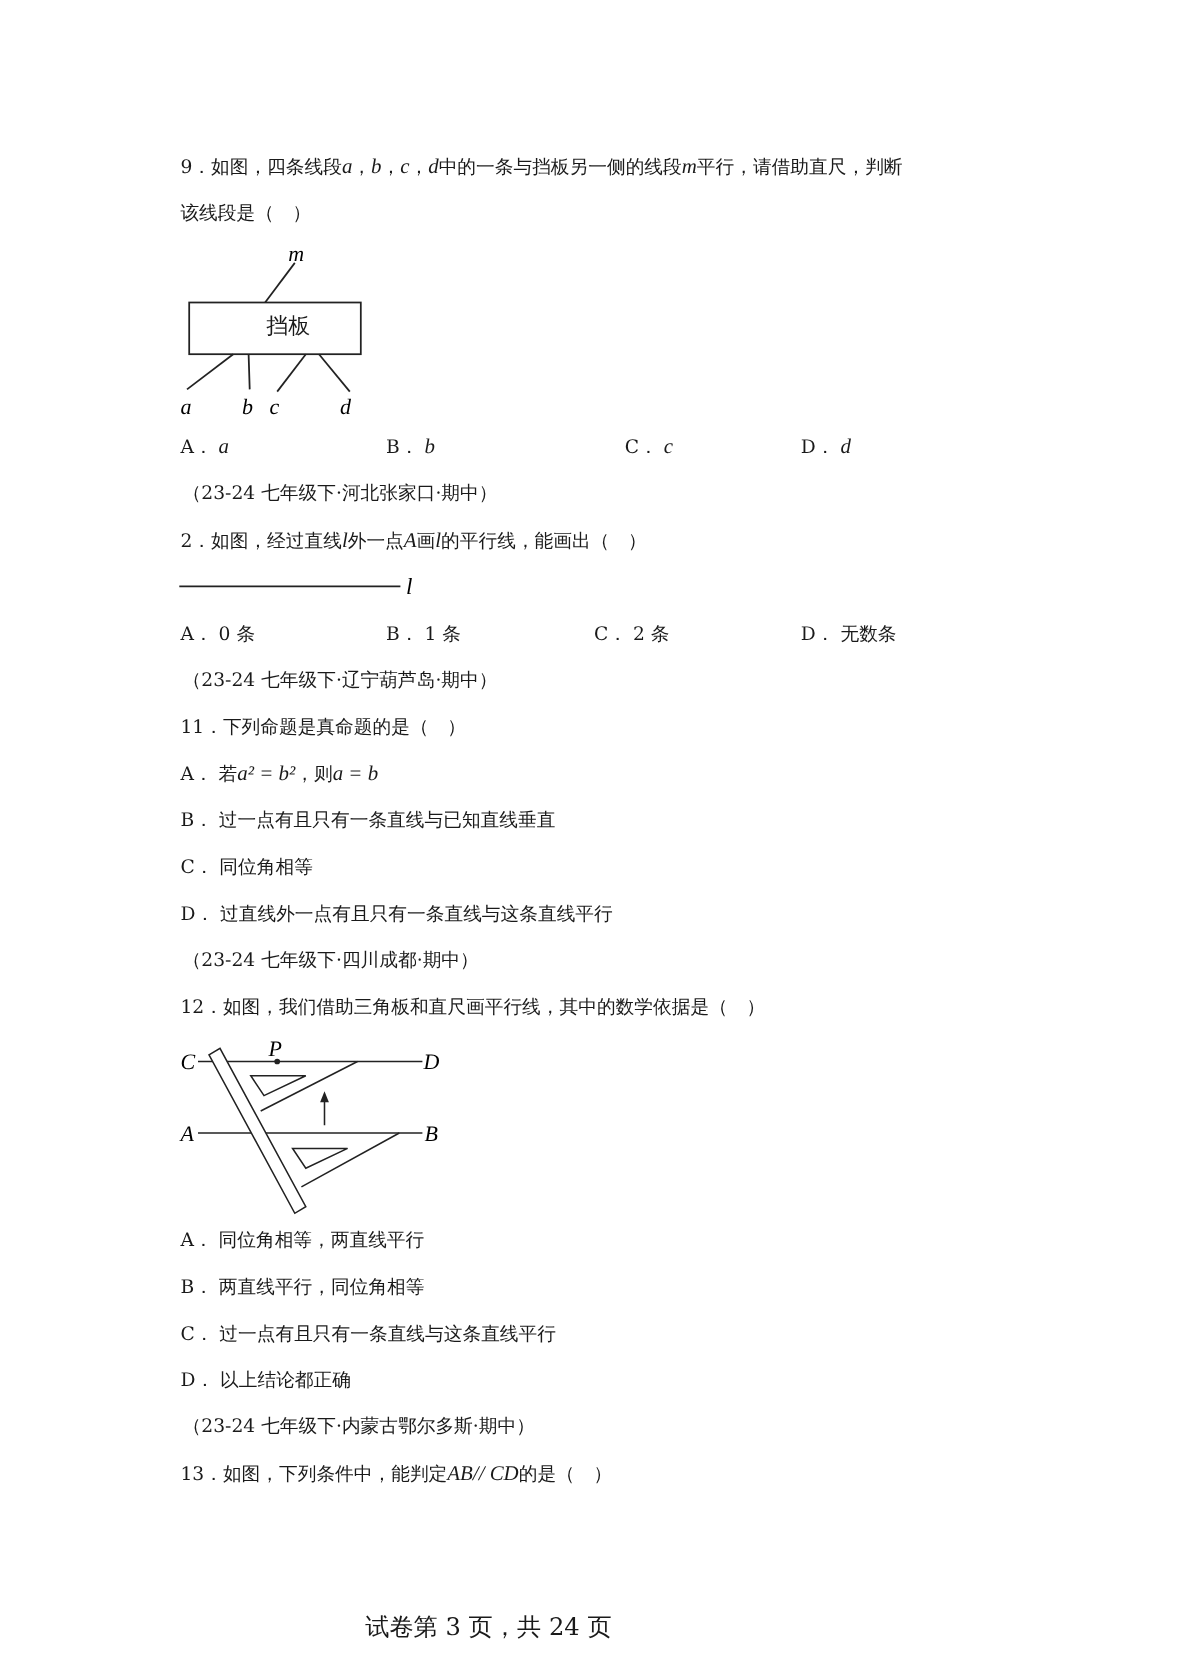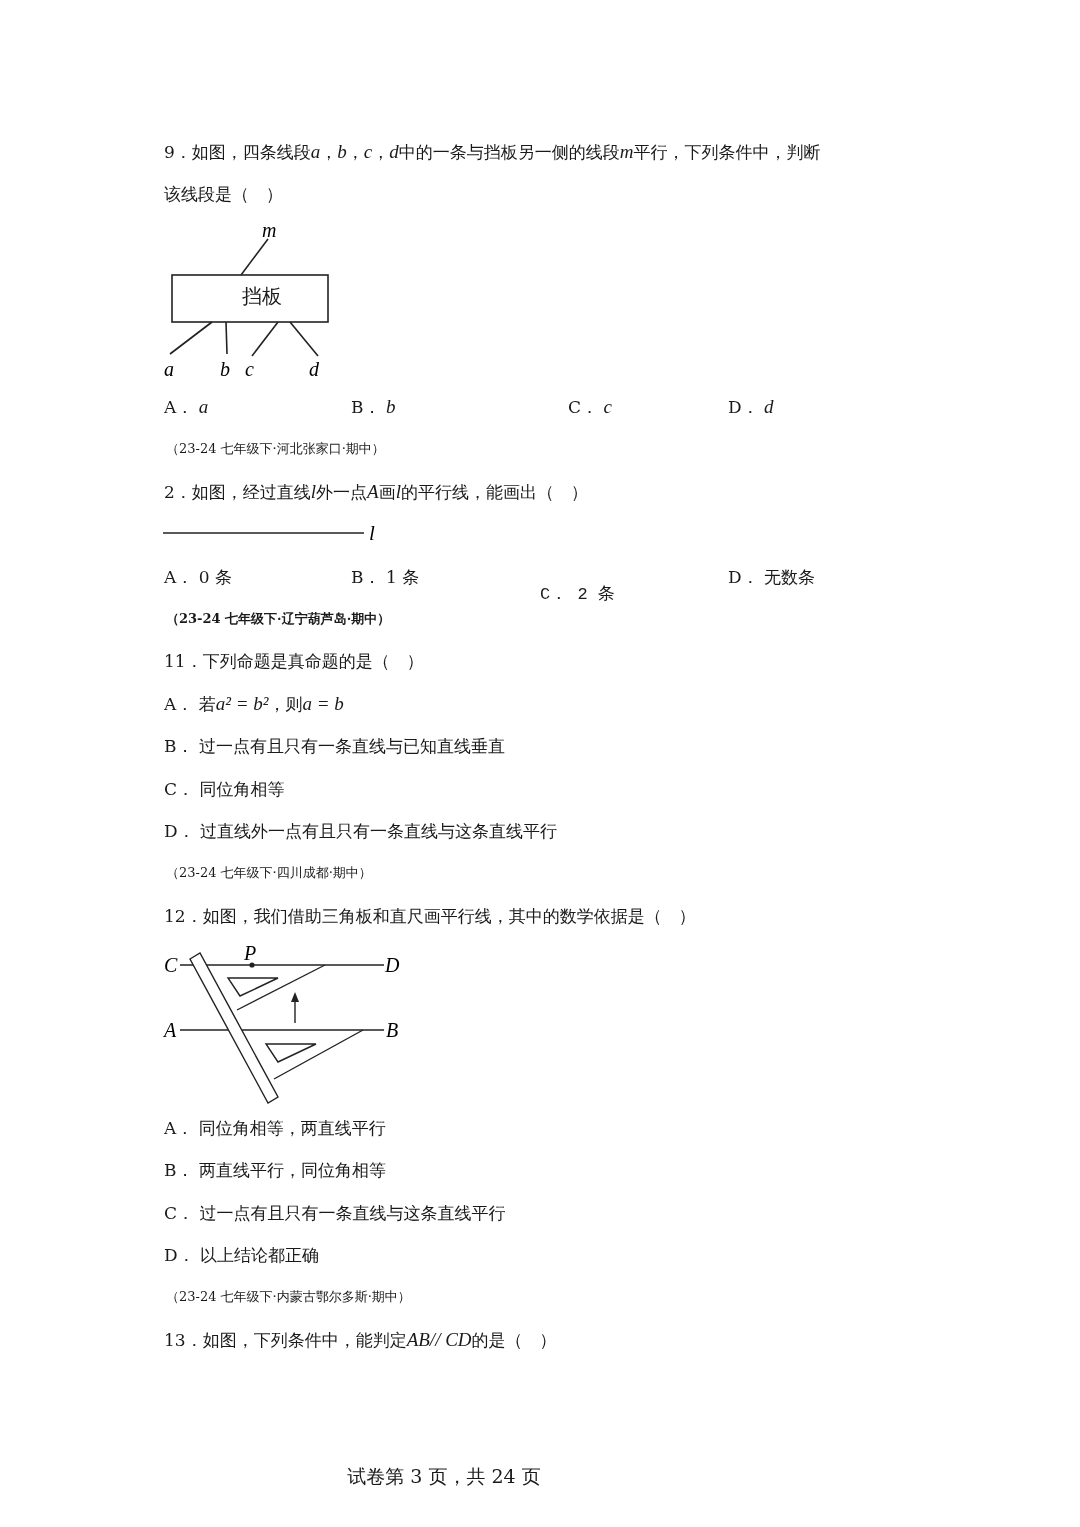--- a/index.html
+++ b/index.html
@@ -3,31 +3,31 @@
 <meta charset="utf-8">
 <style>
   html, body { margin: 0; padding: 0; background: #ffffff; }
   body {
     width: 1080px; height: 1527px; position: relative; overflow: hidden;
     font-family: "DejaVu Serif", "Liberation Serif", serif;
     color: #1a1a1a; font-size: 17px;
   }
   .line { position: absolute; left: 164px; white-space: nowrap; line-height: 24px; }
   .opt { position: absolute; white-space: nowrap; line-height: 24px; }
-  .src { position: absolute; left: 166px; white-space: nowrap; line-height: 24px; font-size: 13px; }
+  .src { position: absolute; left: 166px; white-space: nowrap; line-height: 24px; font-size: 17px; }
   i.v { font-family: "Liberation Serif", serif; font-style: italic; font-size: 19px; }
   .fig { position: absolute; }
-  .footer { position: absolute; left: 0; width: 888px; top: 1464px; text-align: center; font-size: 19px; }
+  .footer { position: absolute; left: 0; width: 888px; top: 1464px; text-align: center; font-size: 22px; }
   svg text { font-family: "Liberation Serif", serif; font-style: italic; }
 </style>
 </head>
 <body>
 
 <div class="line" style="top:140px;">
-  <span>9．如图，四条线段</span><i class="v">a</i><span>，</span><i class="v">b</i><span>，</span><i class="v">c</i><span>，</span><i class="v">d</i><span>中的一条与挡板另一侧的线段</span><i class="v">m</i><span>平行，下列条件中，判断</span>
+  <span>9．如图，四条线段</span><i class="v">a</i><span>，</span><i class="v">b</i><span>，</span><i class="v">c</i><span>，</span><i class="v">d</i><span>中的一条与挡板另一侧的线段</span><i class="v">m</i><span>平行，请借助直尺，判断</span>
 </div>
 <div class="line" style="top:182px;">该线段是（　）</div>
 
 <div class="fig" style="left:160px; top:220px;">
   <svg width="180" height="165" viewBox="0 0 180 165">
     <line x1="81" y1="55" x2="108" y2="19" stroke="#222" stroke-width="1.6"></line>
     <rect x="12" y="55" width="156" height="47" fill="none" stroke="#222" stroke-width="1.6"></rect>
     <line x1="52" y1="102" x2="10" y2="134" stroke="#222" stroke-width="1.6"></line>
     <line x1="66" y1="102" x2="67" y2="134" stroke="#222" stroke-width="1.6"></line>
     <line x1="118" y1="102" x2="92" y2="136" stroke="#222" stroke-width="1.6"></line>
@@ -53,24 +53,24 @@
 </div>
 <div class="fig" style="left:160px; top:518px;">
   <svg width="230" height="30" viewBox="0 0 230 30">
     <line x1="3" y1="15" x2="204" y2="15" stroke="#222" stroke-width="1.6"></line>
     <text x="209" y="22" font-size="21">l</text>
   </svg>
 </div>
 
 <div class="opt" style="left:164px; top:565px;"><span>A．</span> <span>0 条</span></div>
 <div class="opt" style="left:351px; top:565px;"><span>B．</span> <span>1 条</span></div>
-<div class="opt" style="left:540px; top:583px;font-family:Liberation Mono, monospace;"><span>C．</span> <span>2 条</span></div>
+<div class="opt" style="left:540px; top:565px;"><span>C．</span> <span>2 条</span></div>
 <div class="opt" style="left:728px; top:565px;"><span>D．</span> <span>无数条</span></div>
 
-<div class="src" style="top:607px;font-weight:bold;">（23-24 七年级下·辽宁葫芦岛·期中）</div>
+<div class="src" style="top:607px;">（23-24 七年级下·辽宁葫芦岛·期中）</div>
 
 <div class="line" style="top:649px;">11．下列命题是真命题的是（　）</div>
 <div class="line" style="top:692px;">
   <span>A．</span> <span>若</span><i class="v">a² = b²</i><span>，则</span><i class="v">a = b</i>
 </div>
 <div class="line" style="top:734px;"><span>B．</span> <span>过一点有且只有一条直线与已知直线垂直</span></div>
 <div class="line" style="top:777px;"><span>C．</span> <span>同位角相等</span></div>
 <div class="line" style="top:819px;"><span>D．</span> <span>过直线外一点有且只有一条直线与这条直线平行</span></div>
 
 <div class="src" style="top:861px;">（23-24 七年级下·四川成都·期中）</div>

